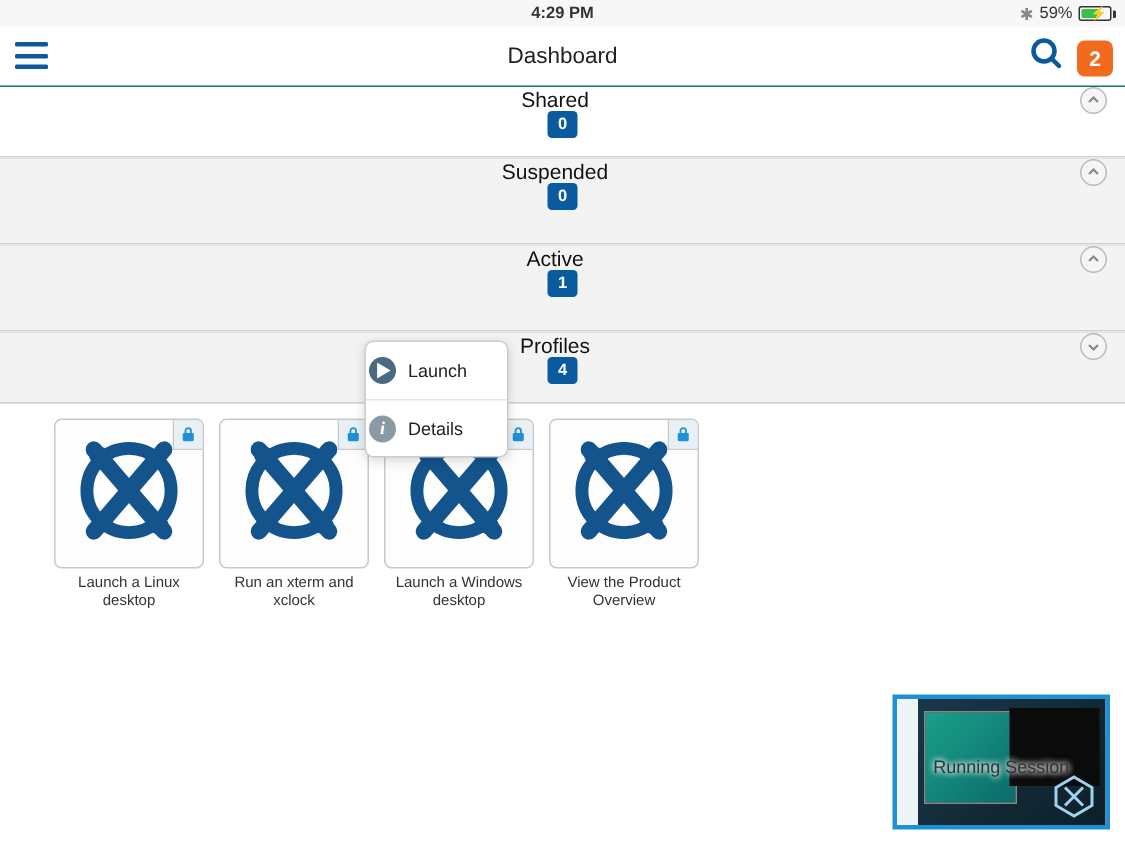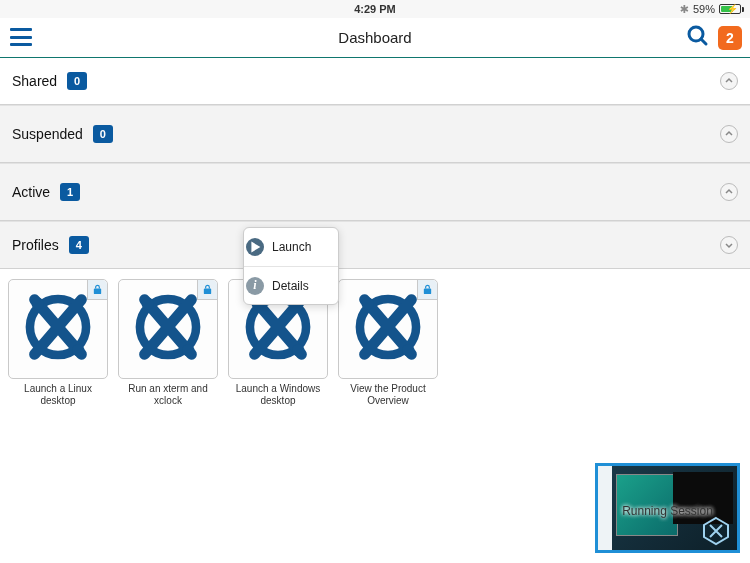--- a/index.html
+++ b/index.html
@@ -19,29 +19,29 @@
   
   .nav-bar { height: 40px; background:#fff; border-bottom: 1px solid #0f766e; display:flex; align-items:center; justify-content:center; position:relative;}
   .nav-title { font-size: 15px; color:#222; }
   .hamburger { position:absolute; left:10px; top:10px; width:22px; height:18px; display:flex; flex-direction:column; justify-content:space-between; cursor:pointer;}
   .hamburger span{ height:3px; background:#0a5aa0; border-radius:1px;}
   .nav-right { position:absolute; right:8px; top:6px; display:flex; align-items:center; gap:8px;}
   .search-icon svg { width:24px; height:24px; }
   .badge-orange { width:24px; height:24px; background:#f26a1e; color:#fff; border-radius:5px; display:flex; align-items:center; justify-content:center; font-size:14px; font-weight:600;}
 
   
-  .section-header { height: 47px; display:flex; align-items:center; padding:0 12px; border-bottom:1px solid #d1d1d1; background:#fff; position:relative;}
+  .section-header { height: 47px; display:flex; align-items:center; padding:0 12px; border-bottom:1px solid #d1d1d1; background:#fff; position:relative;flex-direction:column;}
   .section-header.shaded { background:#f3f3f3; border-top:1px solid #e2e2e2;}
   .section-title { font-size:14px; color:#111; margin-right:10px;}
   .count-badge { min-width:20px; height:18px; padding:0 5px; background:#0a5aa0; color:#fff; font-size:11px; font-weight:600; border-radius:3px; display:inline-flex; align-items:center; justify-content:center;}
   .collapse-btn { position:absolute; right:12px; width:18px; height:18px; border:1px solid #bbb; border-radius:50%; background:#f5f5f5; display:flex; align-items:center; justify-content:center; cursor:pointer;}
   .collapse-btn svg { width:10px; height:10px; }
 
   
-  .profiles-body { padding: 10px 8px; display:flex; gap:10px; }
+  .profiles-body { padding: 10px 8px; display:flex; gap:10px;margin-left:28px; }
   .profile-card { width:100px; display:flex; flex-direction:column; align-items:center; }
   .tile { width:100px; height:100px; border:1px solid #c9c9c9; border-radius:5px; background:#fdfdfd; position:relative; display:flex; align-items:center; justify-content:center; cursor:pointer;}
   .tile .lock { position:absolute; top:0; right:0; width:20px; height:20px; background:#e8f0f6; border-left:1px solid #c9c9c9; border-bottom:1px solid #c9c9c9; border-top-right-radius:5px; display:flex; align-items:center; justify-content:center;}
   .tile .lock svg{ width:11px; height:11px;}
   .profile-label { font-size:10px; color:#333; text-align:center; margin-top:4px; line-height:1.2; min-height:24px;}
 
   
   .popover { position:absolute; left:243px; top:227px; width:96px; background:#fff; border:1px solid #ccc; border-radius:6px; box-shadow:0 2px 8px rgba(0,0,0,.15); z-index:50; overflow:hidden;}
   .popover-item { height:38px; display:flex; align-items:center; gap:8px; padding:0 2px; font-size:12px; color:#222; cursor:pointer;}
   .popover-item + .popover-item { border-top:1px solid #e4e4e4;}

